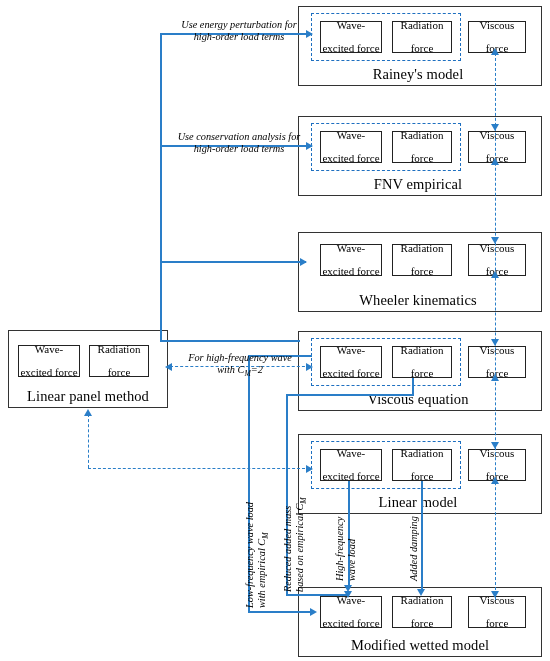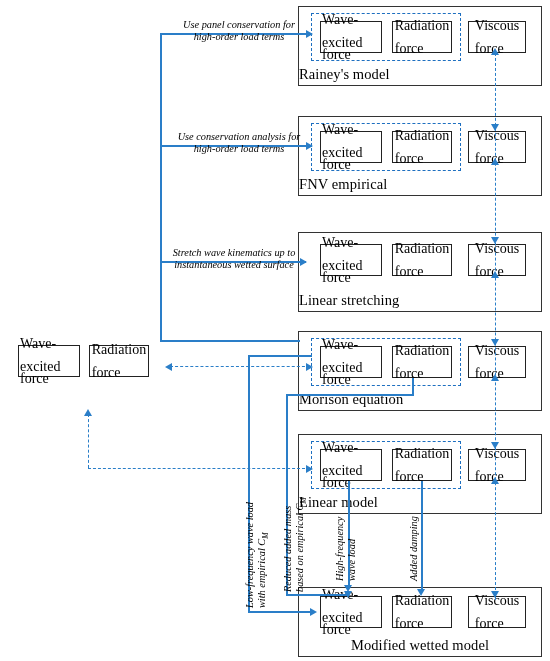--- a/index.html
+++ b/index.html
@@ -2,31 +2,31 @@
 <html><head>
 <meta charset="utf-8">
 <style>
   html,body{margin:0;padding:0;background:#ffffff;}
   body{width:550px;height:661px;position:relative;overflow:hidden;
        font-family:"Liberation Serif","DejaVu Serif",serif;color:#000;}
   #stage{position:absolute;left:0;top:0;width:550px;height:661px;}
 
   
   .model-box{position:absolute;border:1.6px solid #333;background:#fff;box-sizing:border-box;}
-  .model-title{position:absolute;left:0;right:4px;bottom:3px;text-align:left;
+  .model-title{position:absolute;left:0;right:4px;bottom:3px;text-align:center;
                font-size:14.5px;line-height:16px;letter-spacing:.1px;}
   .model-title.ctr{text-align:center;right:0;}
 
   
   .dash-group{position:absolute;border:1.6px dashed #1d6fc0;box-sizing:border-box;}
 
   
   .force{position:absolute;border:1.4px solid #222;background:#fff;box-sizing:border-box;
-         display:flex;align-items:center;justify-content:center;text-align:left;
-         font-size:14px;line-height:11.5px;padding:1px;}
+         display:flex;align-items:center;justify-content:center;text-align:center;
+         font-size:11px;line-height:11.5px;padding:1px;}
   .force span{display:block;}
 
   
   .ln{position:absolute;background:#2a7ec8;}
   .h{height:1.7px;}
   .v{width:1.7px;}
   .dln{position:absolute;}
   .dh{border-top:1.8px dashed #2a7ec8;height:0;}
   .dv{border-left:1.8px dashed #2a7ec8;width:0;}
 
@@ -76,37 +76,37 @@
   <div class="force" style="left:392px;top:131px;width:60px;height:32px;">
     <span><span>Radiation</span><br>
     <span>force</span></span>
   </div>
   <div class="force" style="left:468px;top:131px;width:58px;height:32px;">
     <span><span>Viscous</span><br>
     <span>force</span></span>
   </div>
 
   <div class="model-box" style="left:298px;top:232px;width:244px;height:80px;">
-    <div class="model-title">Linear stretching</div>
+    <div class="model-title">Wheeler kinematics</div>
   </div>
   <div class="force" style="left:320px;top:244px;width:62px;height:32px;">
     <span><span>Wave-</span><br>
     <span>excited force</span></span>
   </div>
   <div class="force" style="left:392px;top:244px;width:60px;height:32px;">
     <span><span>Radiation</span><br>
     <span>force</span></span>
   </div>
   <div class="force" style="left:468px;top:244px;width:58px;height:32px;">
     <span><span>Viscous</span><br>
     <span>force</span></span>
   </div>
 
   <div class="model-box" style="left:298px;top:331px;width:244px;height:80px;">
-    <div class="model-title">Morison equation</div>
+    <div class="model-title">Viscous equation</div>
   </div>
   <div class="dash-group" style="left:311px;top:338px;width:150px;height:48px;"></div>
   <div class="force" style="left:320px;top:346px;width:62px;height:32px;">
     <span><span>Wave-</span><br>
     <span>excited force</span></span>
   </div>
   <div class="force" style="left:392px;top:346px;width:60px;height:32px;">
     <span><span>Radiation</span><br>
     <span>force</span></span>
   </div>
@@ -141,20 +141,23 @@
   </div>
   <div class="force" style="left:392px;top:596px;width:60px;height:32px;">
     <span><span>Radiation</span><br>
     <span>force</span></span>
   </div>
   <div class="force" style="left:468px;top:596px;width:58px;height:32px;">
     <span><span>Viscous</span><br>
     <span>force</span></span>
   </div>
 
+  <div class="model-box" style="left:8px;top:330px;width:160px;height:78px;">
+    <div class="model-title ctr">Linear panel method</div>
+  </div>
   <div class="force" style="left:18px;top:345px;width:62px;height:32px;">
     <span><span>Wave-</span><br>
     <span>excited force</span></span>
   </div>
   <div class="force" style="left:89px;top:345px;width:60px;height:32px;">
     <span><span>Radiation</span><br>
     <span>force</span></span>
   </div>
 
   <div class="ln v" style="left:160px;top:33px;height:307px;"></div>
@@ -202,34 +205,34 @@
   <div class="ln h" style="left:286px;top:594px;width:62px;"></div>
   <div class="arw arw-d" style="left:344px;top:591px;"></div>
 
   <div class="ln v" style="left:348px;top:481px;height:104px;"></div>
   <div class="arw arw-d" style="left:344px;top:585px;"></div>
 
   <div class="ln v" style="left:421px;top:481px;height:110px;"></div>
   <div class="arw arw-d" style="left:417px;top:589px;"></div>
 
   <div class="cap" style="left:168px;top:19px;width:142px;">
-    <span>Use panel conservation for</span><br>
+    <span>Use energy perturbation for</span><br>
     <span>high-order load terms</span>
   </div>
 
   <div class="cap" style="left:168px;top:131px;width:142px;">
     <span>Use conservation analysis for</span><br>
     <span>high-order load terms</span>
   </div>
 
-  <div class="cap" style="left:163px;top:247px;width:142px;">
-    <span>Stretch wave kinematics up to</span><br>
-    <span>instantaneous wetted surface</span>
-  </div>
-
+
+  <div class="cap" style="left:174px;top:352px;width:132px;">
+    <span>For high-frequency wave</span><br>
+    <span><span>with C</span><sub>M</sub><span>=2</span></span>
+  </div>
 
   <div class="cap-v" style="left:244px;top:608px;">
     <span>Low-frequency wave load</span>
   </div>
   <div class="cap-v" style="left:256px;top:608px;">
     <span>with empirical C</span><sub>M</sub>
   </div>
 
   <div class="cap-v" style="left:282px;top:592px;">
     <span>Reduced added mass</span>

